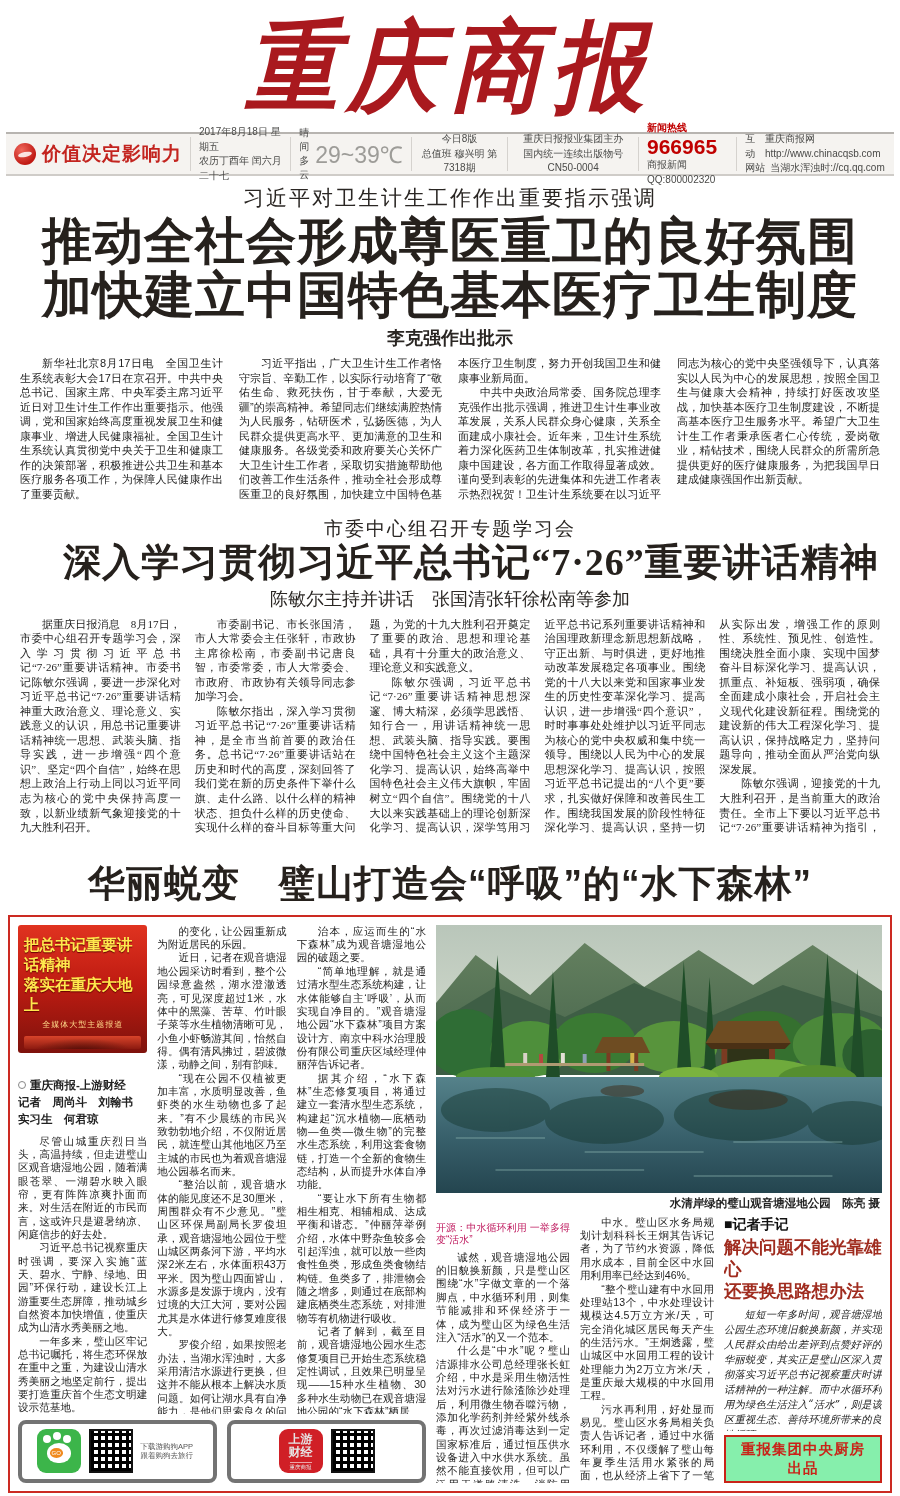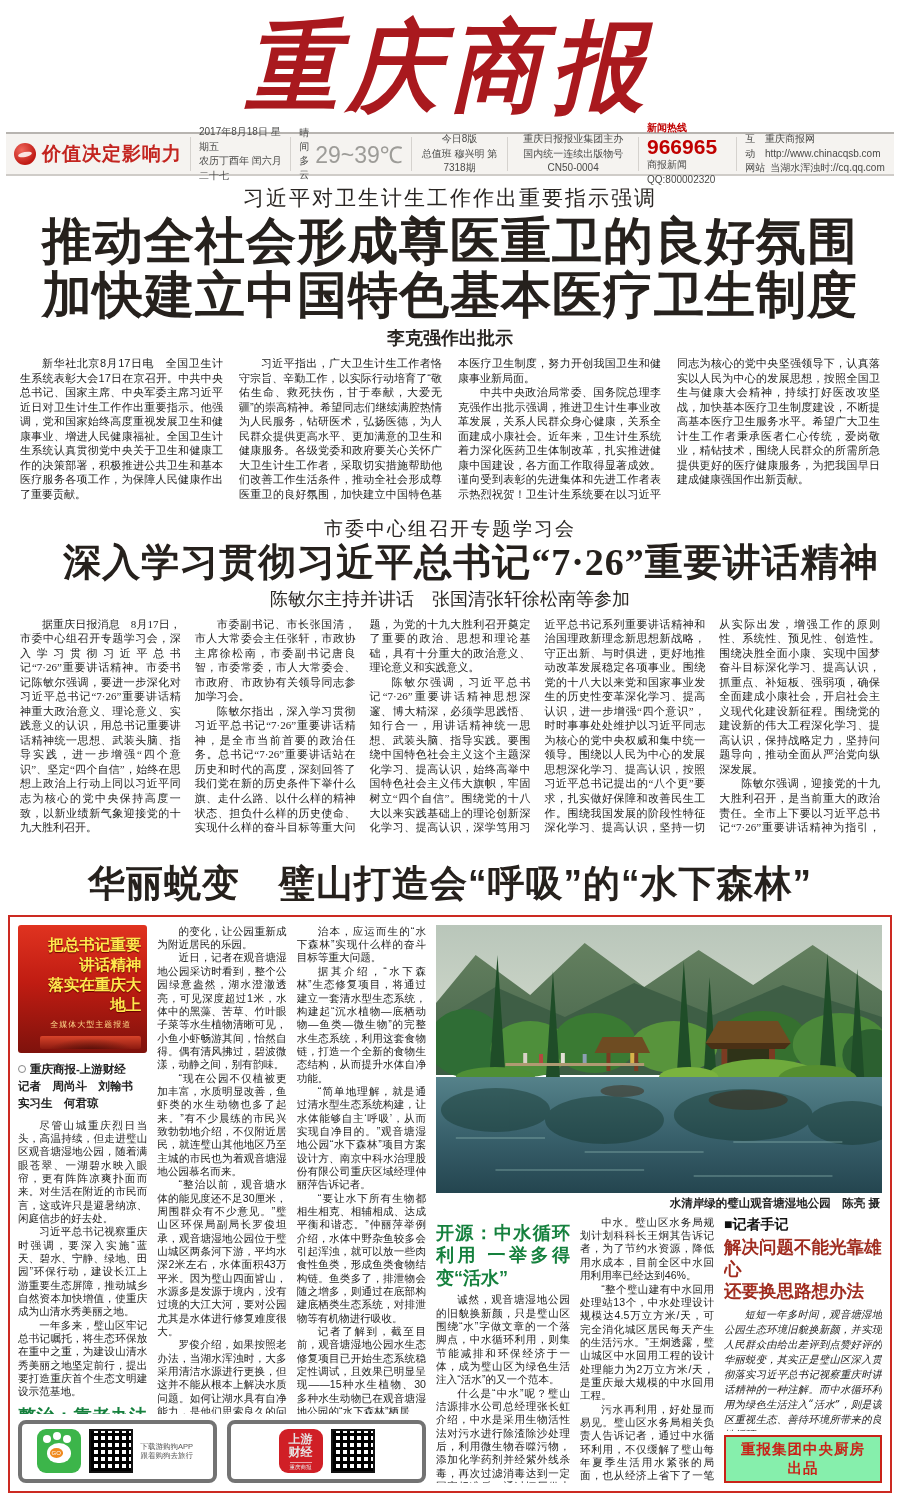--- a/index.html
+++ b/index.html
@@ -53,25 +53,25 @@
   .a2 .subline { font-size:18px; margin-top:3px; }
   .a2 .bodycols { column-count:5; column-gap:14px; height:232px; }
   
   .a3-headline { margin-top:10px; text-align:center; font-size:37px; font-weight:900; color:#26211d; letter-spacing:1px; }
   .a3-box { margin:6px 8px 0 8px; border:2px solid #cc2a22; padding:8px; height:578px;
     display:flex; gap:10px; overflow:hidden; }
   .a3-left { width:408px; flex:0 0 auto; display:flex; flex-direction:column; }
   .a3-cols { display:flex; gap:10px; height:500px; overflow:hidden; }
   .a3-col { flex:1 1 0; text-align:justify; overflow:hidden; }
   .a3-col p, .note-body p { font-size:10.6px; line-height:1.26; text-indent:2em; color:#1d1d1d; }
-  .a3-col .subhead { text-indent:0; font-size:18px; font-weight:bold; line-height:1.25;
-    margin:6px 0 4px 0; color:#15803d; }
+  .a3-col .subhead { text-indent:0; font-size:10px; font-weight:normal; line-height:1.25;
+    margin:6px 0 4px 0; color:#be185d; }
   
   .promo {
-    height:128px; border-radius:3px; margin-bottom:8px; padding:10px 6px 4px 22px; text-align:right;
+    height:128px; border-radius:3px; margin-bottom:24px; padding:10px 6px 4px 6px; text-align:left;
     background:linear-gradient(180deg,#e03320 0%, #c01c12 45%, #7e120c 100%);
     display:flex; flex-direction:column; align-items:center;
   }
   .promo-title { color:#ffe84d; font-weight:900; font-size:15.5px; line-height:1.3; text-shadow:0 1px 1px #600; }
   .promo-sub { color:#ffd98a; font-size:8px; margin-top:4px; letter-spacing:1px; }
   .promo-img { margin-top:6px; width:100%; flex:1;
     background:
       radial-gradient(ellipse at 50% 120%, rgba(60,10,5,.75), rgba(0,0,0,0) 60%),
       linear-gradient(180deg,#d8442a, #8c1a10);
     border-radius:2px; }
@@ -212,23 +212,23 @@
           </div>
       </div>
       <div class="a3-col">
           <p>的变化，让公园重新成为附近居民的乐园。</p>
           <p>近日，记者在观音塘湿地公园采访时看到，整个公园绿意盎然，湖水澄澈透亮，可见深度超过1米，水体中的黑藻、苦草、竹叶眼子菜等水生植物清晰可见，小鱼小虾畅游其间，怡然自得。偶有清风拂过，碧波微漾，动静之间，别有韵味。</p>
           <p>“现在公园不仅植被更加丰富，水质明显改善，鱼虾类的水生动物也多了起来。”有不少晨练的市民兴致勃勃地介绍，不仅附近居民，就连璧山其他地区乃至主城的市民也为着观音塘湿地公园慕名而来。</p>
           <p>“整治以前，观音塘水体的能见度还不足30厘米，周围群众有不少意见。”璧山区环保局副局长罗俊坦承，观音塘湿地公园位于璧山城区两条河下游，平均水深2米左右，水体面积43万平米。因为璧山四面皆山，水源多是发源于境内，没有过境的大江大河，要对公园尤其是水体进行修复难度很大。</p>
           <p>罗俊介绍，如果按照老办法，当湖水浑浊时，大多采用清洁水源进行更换，但这并不能从根本上解决水质问题。如何让湖水具有自净能力，是他们思索良久的问题。最终，经过多种方案比对后，一个打造“水下森林”的想法萌生了。</p>
         </div>
       <div class="a3-col">
-          <p>治本，应运而生的“水下森林”实现什么样的奋斗目标等重大问题。</p>
+          <p>治本，应运而生的“水下森林”成为观音塘湿地公园的破题之要。</p>
+          <p>“简单地理解，就是通过清水型生态系统构建，让水体能够自主‘呼吸’，从而实现自净目的。”观音塘湿地公园“水下森林”项目方案设计方、南京中科水治理股份有限公司重庆区域经理仲丽萍告诉记者。</p>
           <p>据其介绍，“水下森林”生态修复项目，将通过建立一套清水型生态系统，构建起“沉水植物—底栖动物—鱼类—微生物”的完整水生态系统，利用这套食物链，打造一个全新的食物生态结构，从而提升水体自净功能。</p>
-          <p>“简单地理解，就是通过清水型生态系统构建，让水体能够自主‘呼吸’，从而实现自净目的。”观音塘湿地公园“水下森林”项目方案设计方、南京中科水治理股份有限公司重庆区域经理仲丽萍告诉记者。</p>
           <p>“要让水下所有生物都相生相克、相辅相成、达成平衡和谐态。”仲丽萍举例介绍，水体中野杂鱼较多会引起浑浊，就可以放一些肉食性鱼类，形成鱼类食物结构链。鱼类多了，排泄物会随之增多，则通过在底部构建底栖类生态系统，对排泄物等有机物进行吸收。</p>
           <p>记者了解到，截至目前，观音塘湿地公园水生态修复项目已开始生态系统稳定性调试，且效果已明显呈现——15种水生植物、30多种水生动物已在观音塘湿地公园的“水下森林”栖居。</p>
         </div>
     </div>
     <div class="appsrow">
       <div class="appbox">
         <span class="tile green">
             <span class="paw"></span>
           </span>
         <span class="qr"></span>

